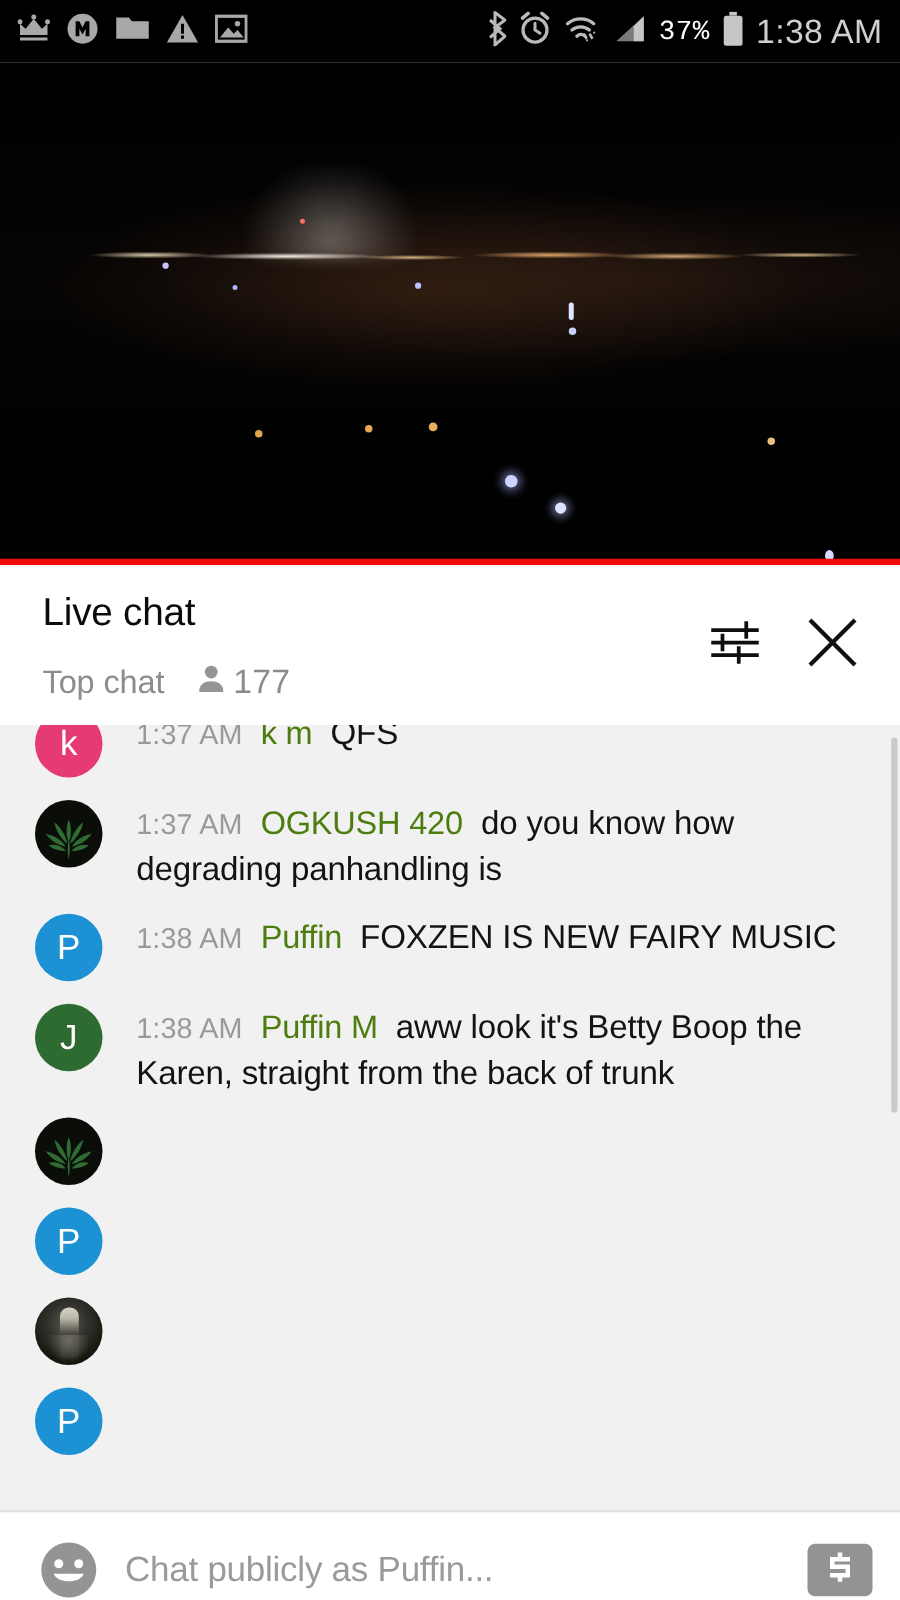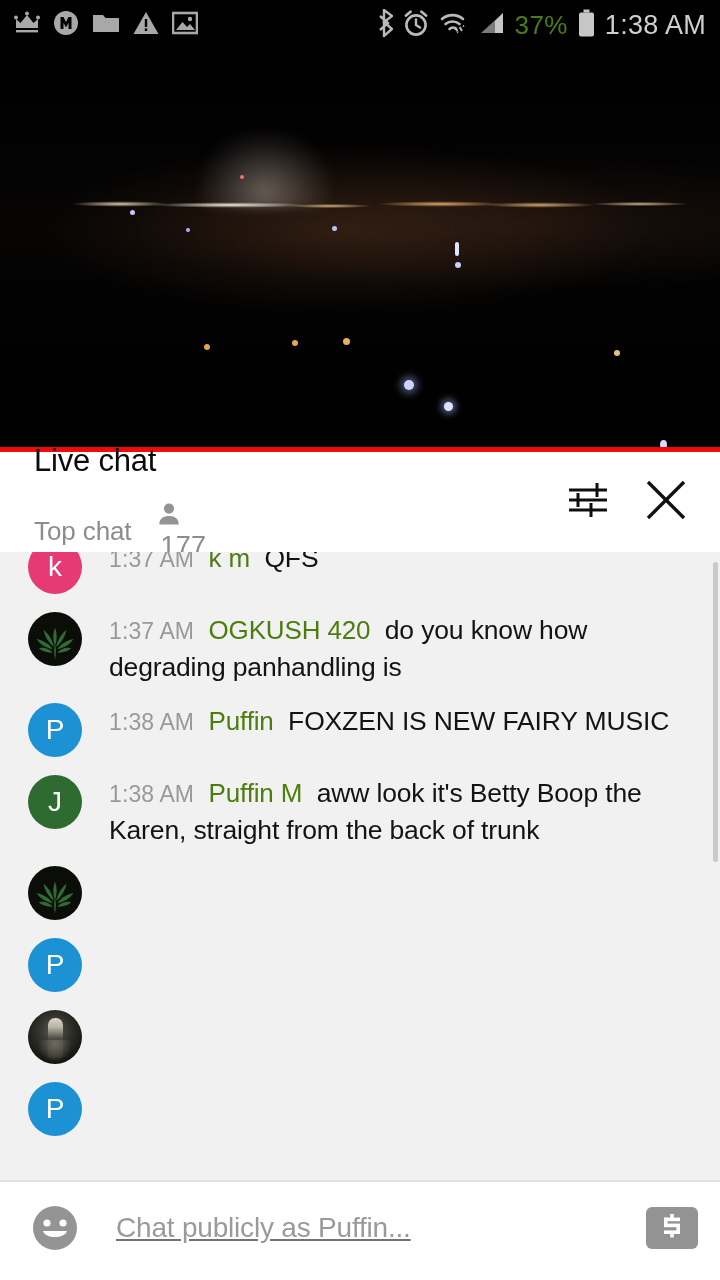--- a/index.html
+++ b/index.html
@@ -15,22 +15,22 @@
   .statusbar {
     height:50px; width:720px; background:#000;
     display:flex; align-items:center; justify-content:space-between;
     padding:0 14px;
   }
   .sb-left, .sb-right { display:flex; align-items:center; }
   .sb-left > * { margin-right:13px; }
   .sb-right > * { margin-left:10px; }
   .sb-icon { display:block; }
   .sb-text {
-    color:#4d7c0f; font-size:26px; letter-spacing:.4px;
-    font-family:Liberation Sans, sans-serif;
+    color:#ffffff; font-size:22px; letter-spacing:.4px;
+    font-family:Liberation Mono, monospace;
   }
   .sb-clock { color:#cfcfcf; font-size:27px; letter-spacing:.3px; }
 
   
   .video {
     position:relative; width:720px; height:402px;
     background:#010101; overflow:hidden;
   }
   .sky {
     position:absolute; inset:0;
@@ -55,33 +55,33 @@
       radial-gradient(ellipse 70px 3px at 640px 12px, rgba(255,225,170,.8), rgba(0,0,0,0) 70%);
   }
   .dot { position:absolute; border-radius:50%; }
   .progressbar {
     position:absolute; left:0; bottom:0; width:720px; height:5px; background:#4d0e0e;
   }
   .progressfill { height:100%; width:100%; background:#ef0b0b; }
 
   
   .chat-header {
-    position:relative; width:720px; height:100px; background:#fff;
+    position:relative; width:720px; height:128px; background:#fff;
     display:flex; align-items:center; padding:0 22px 0 34px;
   }
   .chat-header-texts { flex:1; }
   .chat-title {
     font-size:31px; color:#0b0b0b; font-weight:400; line-height:36px;
     letter-spacing:-.2px;
   }
   .chat-sub {
     display:flex; align-items:center; margin-top:22px;
   }
   .chat-sub-label { font-size:26px; color:#8c8c8c; letter-spacing:-.1px; }
-  .viewer-wrap { display:flex; align-items:flex-start; margin-left:24px;flex-direction:column; }
+  .viewer-wrap { display:flex; align-items:flex-end; margin-left:24px; }
   .viewer-count { font-size:27px; color:#8c8c8c; margin-left:5px; letter-spacing:.2px; }
   .hdr-btn {
     width:64px; height:64px; display:flex; align-items:center; justify-content:center;
     margin-left:14px;
   }
 
   
   .chat-list {
     position:relative; width:720px; height:628px; background:#f1f1f1;
     overflow:hidden; padding-top:4px;
@@ -129,21 +129,21 @@
   
   .divider { width:720px; height:2px; background:#e2e2e2; }
   .composer {
     width:720px; height:92px; background:#fff;
     display:flex; align-items:center; padding:0 22px 0 28px;
   }
   .emoji-btn { width:54px; height:54px; flex:0 0 54px; }
   .composer-input {
     flex:1; border:none; outline:none; background:transparent;
     font-family:"Liberation Sans", sans-serif;
-    font-size:28px; color:#737373; margin-left:34px; letter-spacing:-.2px;text-decoration:underline;
+    font-size:28px; color:#c2410c; margin-left:18px; letter-spacing:-.2px;
   }
   .composer-input::placeholder { color:#9a9a9a; opacity:1; }
   .superchat-btn {
     width:52px; height:42px; border-radius:6px; background:#939393;
     display:flex; align-items:center; justify-content:center; margin-left:16px;
   }
 </style>
 </head>
 <body>
 

